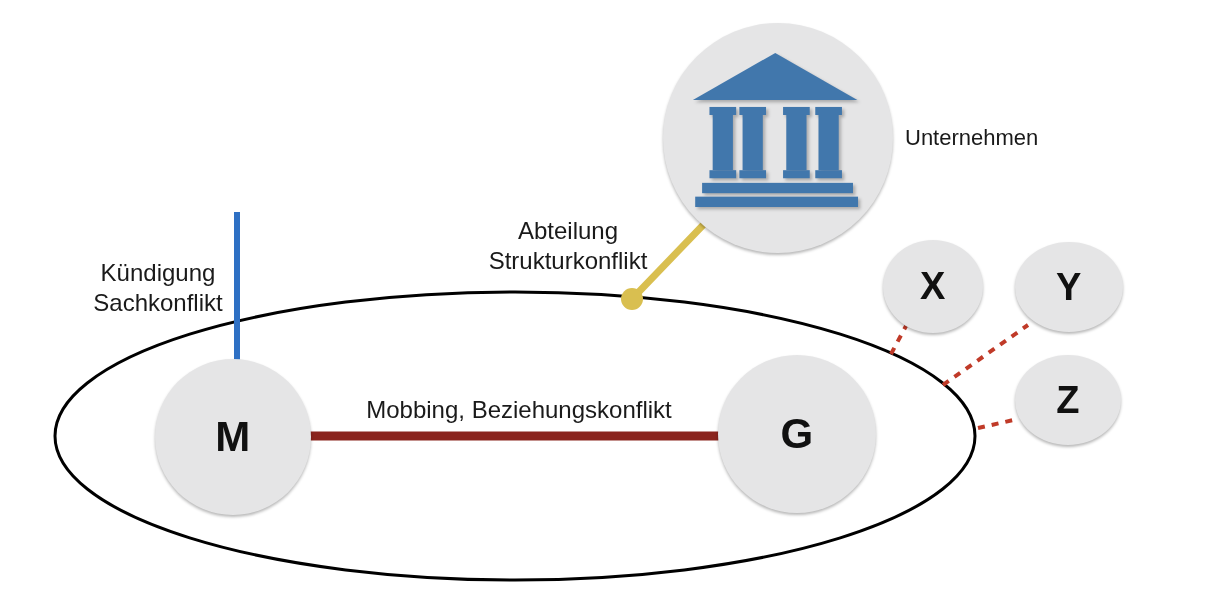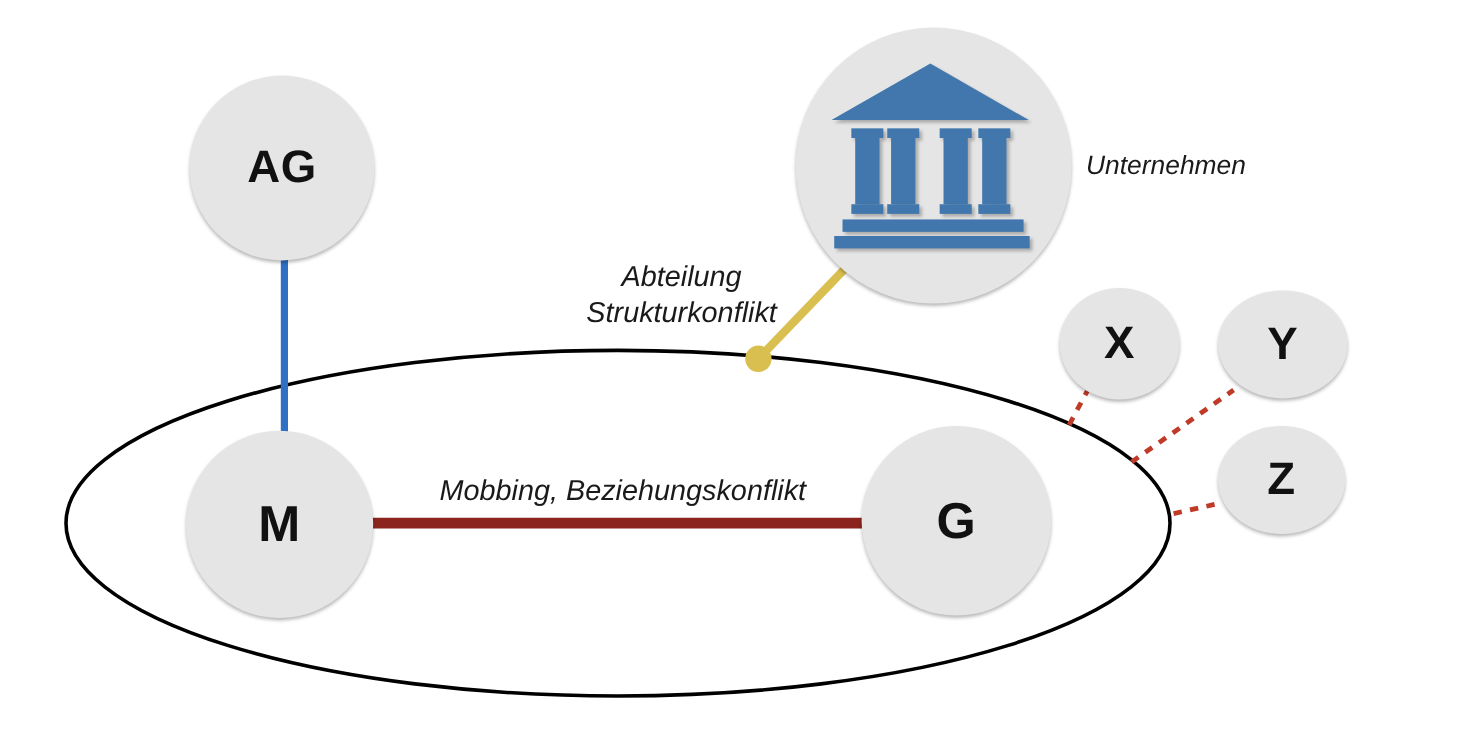--- a/index.html
+++ b/index.html
@@ -35,21 +35,20 @@
   }
   .letter-md { font-size: 38px; }
   .letter-lg { font-size: 42px; }
   .label {
     position: absolute;
     z-index: 3;
     font-size: 24px;
     line-height: 30px;
     color: var(--text, #1a1a1a);
     white-space: nowrap;
-    font-style: italic;
   }
   .label-centered { text-align: center; transform: translateX(-50%); }
   .label-small { font-size: 22px; line-height: 28px; }
   #org-node svg { display: block; width: 100%; height: 100%; }
   .bank-shape { fill: var(--building-blue, #4177ac); }
 </style>
 </head>
 <body>
 
 <div id="canvas">
@@ -63,23 +62,20 @@
     <line x1="305" y1="436" x2="728" y2="436" stroke="var(--dark-red-line)" stroke-width="9"></line>
 
     <line x1="632" y1="299" x2="706" y2="222" stroke="var(--yellow-line)" stroke-width="7" stroke-linecap="round"></line>
     <circle cx="632" cy="299" r="11" fill="var(--yellow-line)"></circle>
 
     <line x1="891" y1="354" x2="906" y2="326" stroke="var(--red-dashed)" stroke-width="4" stroke-dasharray="7 7"></line>
     <line x1="943" y1="385" x2="1028" y2="325" stroke="var(--red-dashed)" stroke-width="4" stroke-dasharray="7 7"></line>
     <line x1="978" y1="428" x2="1018" y2="419" stroke="var(--red-dashed)" stroke-width="4" stroke-dasharray="7 7"></line>
   </svg>
 
-  <div class="node" style="left:158px; top:63px; width:154px; height:154px;">
-    <span class="node-letter letter-md">AG</span>
-  </div>
 
   <div class="node" style="left:155px; top:359px; width:156px; height:156px;">
     <span class="node-letter letter-lg">M</span>
   </div>
 
   <div class="node" style="left:718px; top:355px; width:158px; height:158px;">
     <span class="node-letter letter-lg">G</span>
   </div>
 
   <div class="node" style="left:883px; top:240px; width:100px; height:93px;">
@@ -116,20 +112,24 @@
           <rect class="bank-shape" x="67.6" y="40" width="8.8" height="24"></rect>
           <rect class="bank-shape" x="66.2" y="64" width="11.6" height="3.5"></rect>
         </g>
 
         <rect class="bank-shape" x="17" y="69.5" width="65.6" height="4.5"></rect>
         <rect class="bank-shape" x="14" y="75.5" width="70.8" height="4.5"></rect>
       </g>
     </svg>
   </div>
 
+  <div class="label label-centered" style="left:158px; top:258px;">
+    <div>Kündigung</div>
+    <div>Sachkonflikt</div>
+  </div>
 
   <div class="label label-centered" style="left:568px; top:216px;">
     <div>Abteilung</div>
     <div>Strukturkonflikt</div>
   </div>
 
   <div class="label label-centered" style="left:519px; top:395px;">Mobbing, Beziehungskonflikt</div>
 
   <div class="label label-small" style="left:905px; top:124px;">
     <div>Unternehmen</div>

